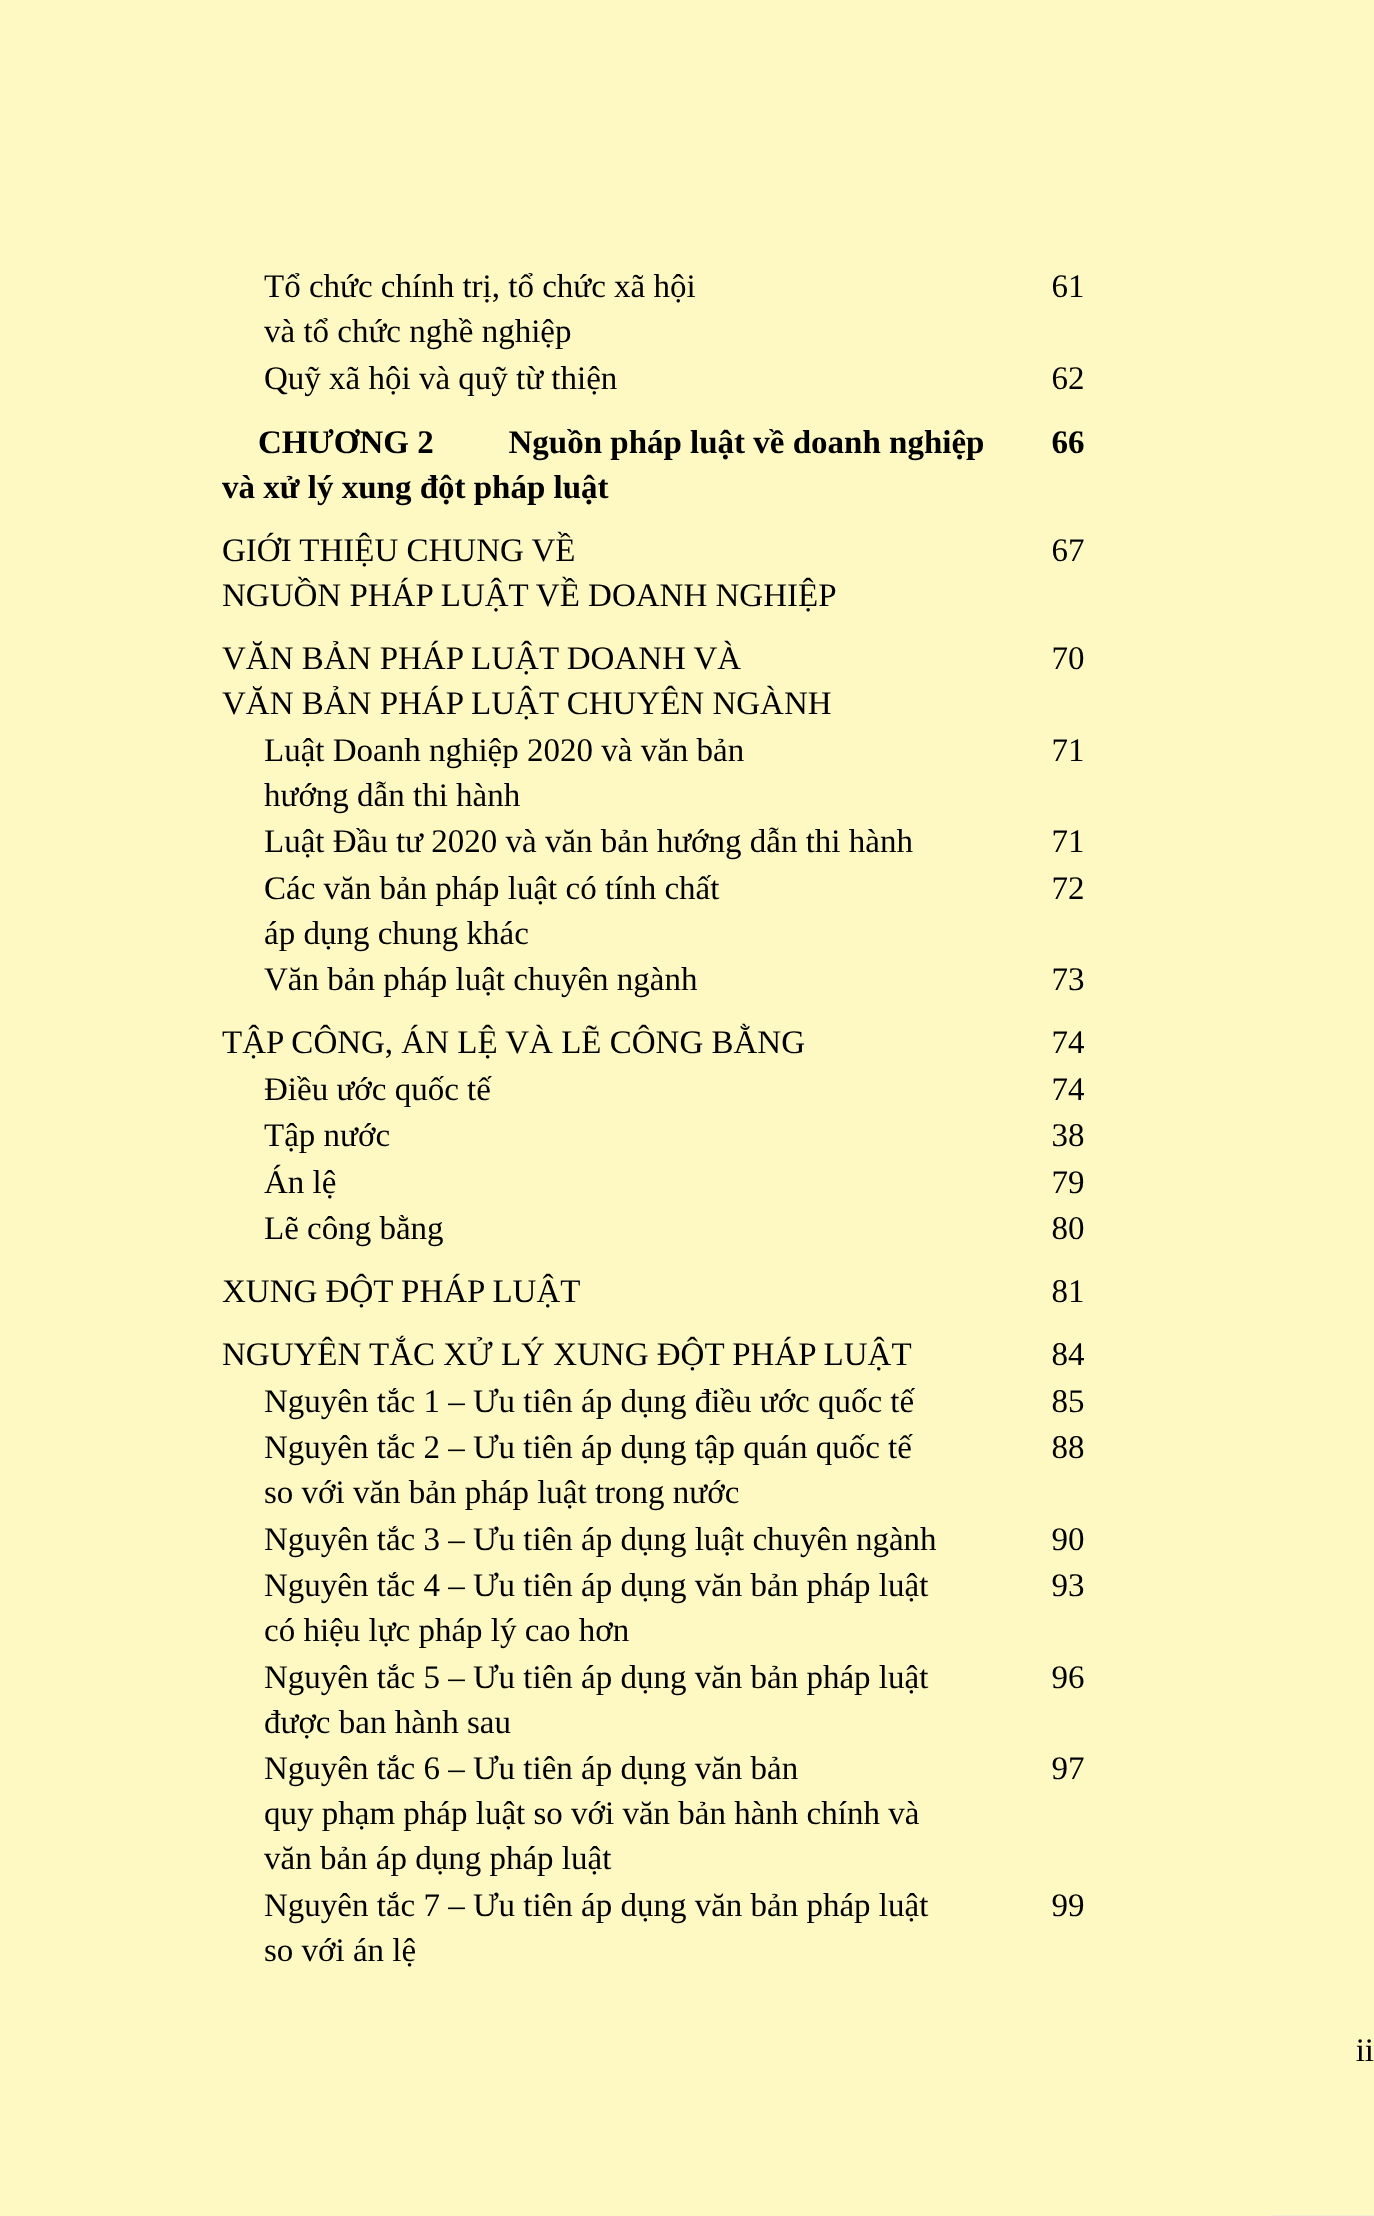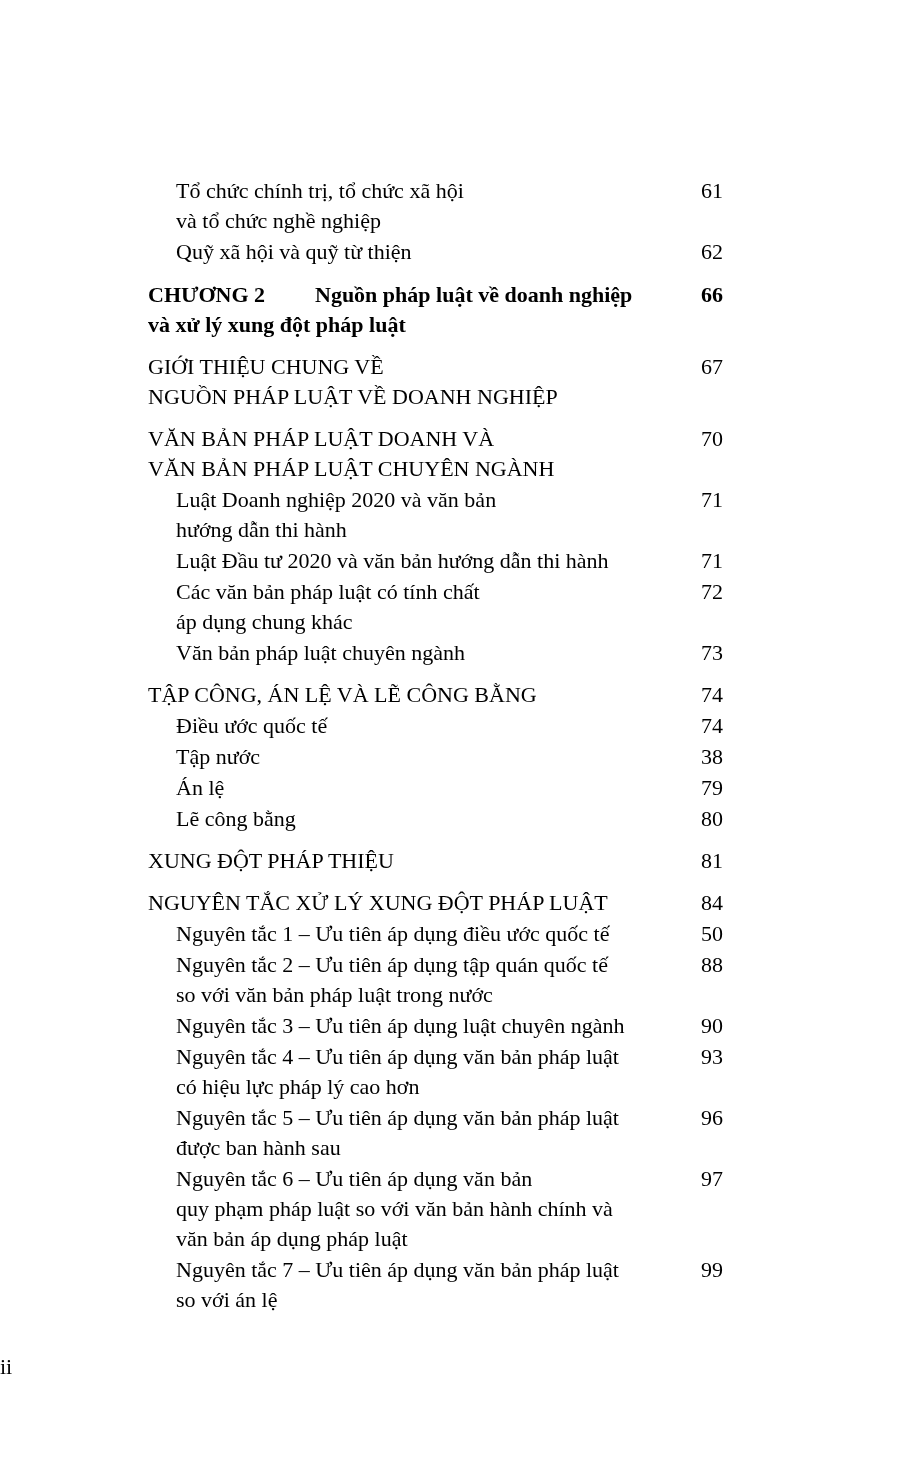--- a/index.html
+++ b/index.html
@@ -5,21 +5,21 @@
   html, body {
     margin: 0;
     padding: 0;
     background: #e8e8e8;
   }
   .page {
     position: relative;
     width: 916px;
     height: 1477px;
     margin: 0 auto;
-    background: #ffffff;
+    background: #fef9c3;
     font-family: "Liberation Serif", "DejaVu Serif", serif;
     color: #000000;
     overflow: hidden;
   }
   .toc {
     position: absolute;
     left: 148px;
     top: 176px;
     width: 588px;
     font-size: 22px;
@@ -33,27 +33,28 @@
   .line .text { flex: 1 1 auto; white-space: nowrap; }
   .line .page-num {
     flex: 0 0 48px;
     width: 48px;
     text-align: center;
     white-space: nowrap;
   }
   .chapter .label {
     display: inline-block;
     width: 167px;
+    margin-left: 24px;
   }
   .footer {
     position: absolute;
     left: 0;
     top: 1352px;
     width: 100%;
-    text-align: left;
+    text-align: right;
     font-size: 22px;
     line-height: 30px;
   }
 </style>
 </head>
 <body>
 
 <div class="page">
   <div class="toc">
       <div class="entry item">
@@ -153,34 +154,34 @@
         </div>
       </div>
       <div class="entry item">
         <div class="line">
           <span class="text">Lẽ công bằng</span>
           <span class="page-num">80</span>
         </div>
       </div>
       <div class="entry section">
         <div class="line">
-          <span class="text">XUNG ĐỘT PHÁP THIỆU</span>
+          <span class="text">XUNG ĐỘT PHÁP LUẬT</span>
           <span class="page-num">81</span>
         </div>
       </div>
       <div class="entry section">
         <div class="line">
           <span class="text">NGUYÊN TẮC XỬ LÝ XUNG ĐỘT PHÁP LUẬT</span>
           <span class="page-num">84</span>
         </div>
       </div>
       <div class="entry item">
         <div class="line">
           <span class="text">Nguyên tắc 1 – Ưu tiên áp dụng điều ước quốc tế</span>
-          <span class="page-num">50</span>
+          <span class="page-num">85</span>
         </div>
       </div>
       <div class="entry item">
         <div class="line">
           <span class="text">Nguyên tắc 2 – Ưu tiên áp dụng tập quán quốc tế</span>
           <span class="page-num">88</span>
         </div>
         <div class="line">
           <span class="text">so với văn bản pháp luật trong nước</span>
         </div>

